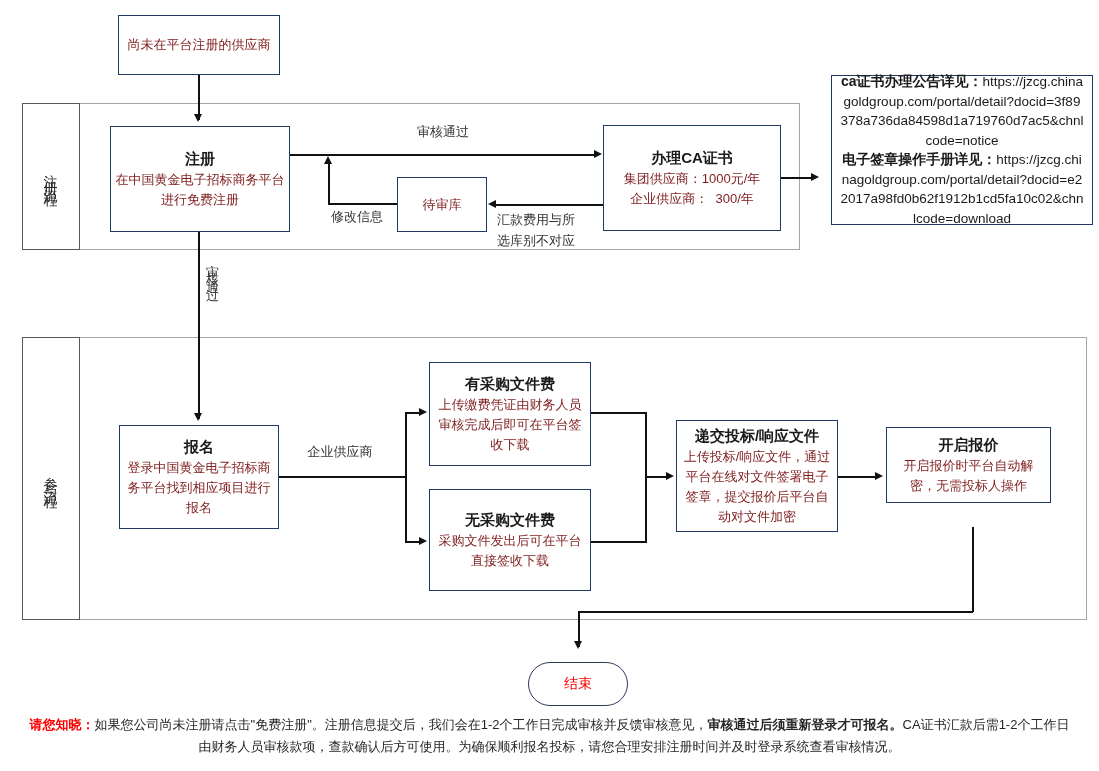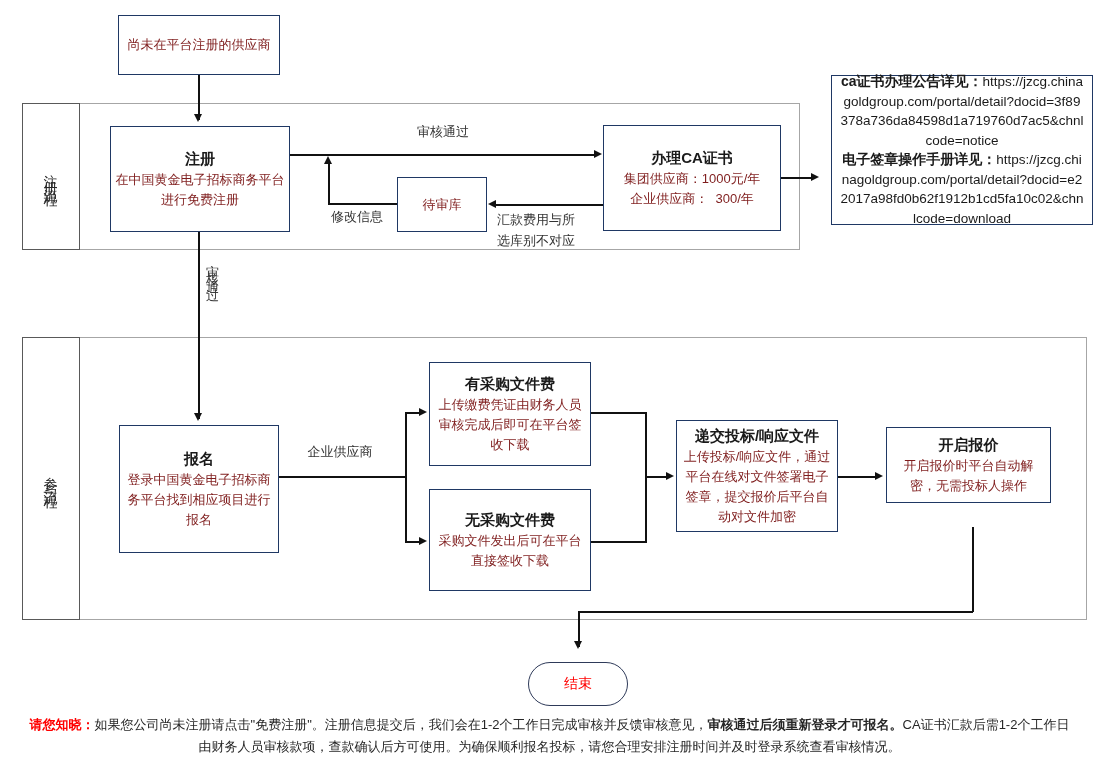--- a/index.html
+++ b/index.html
@@ -107,21 +107,21 @@
     <div class="title">办理CA证书</div>
     <div class="body pre">集团供应商：1000元/年
 企业供应商：  300/年</div>
   </div>
 
   <div id="info-box" style="left:820px;top:75px;width:262px;height:150px;margin-left:11px;">
     <div><b>ca证书办理公告详见：</b><span>https://jzcg.chinagoldgroup.com/portal/detail?docid=3f89378a736da84598d1a719760d7ac5&amp;chnlcode=notice</span></div>
     <div><b>电子签章操作手册详见：</b><span>https://jzcg.chinagoldgroup.com/portal/detail?docid=e22017a98fd0b62f1912b1cd5fa10c02&amp;chnlcode=download</span></div>
   </div>
 
-  <div class="box" style="left:119px;top:425px;width:160px;height:128px;padding:2px 4px;">
+  <div class="box" style="left:119px;top:425px;width:160px;height:104px;padding:2px 4px;">
     <div class="title">报名</div>
     <div class="body">登录中国黄金电子招标商务平台找到相应项目进行报名</div>
   </div>
 
   <div class="box" style="left:429px;top:362px;width:162px;height:104px;padding:2px 5px;">
     <div class="title">有采购文件费</div>
     <div class="body">上传缴费凭证由财务人员审核完成后即可在平台签收下载</div>
   </div>
 
   <div class="box" style="left:676px;top:420px;width:162px;height:112px;padding:2px 5px;">

